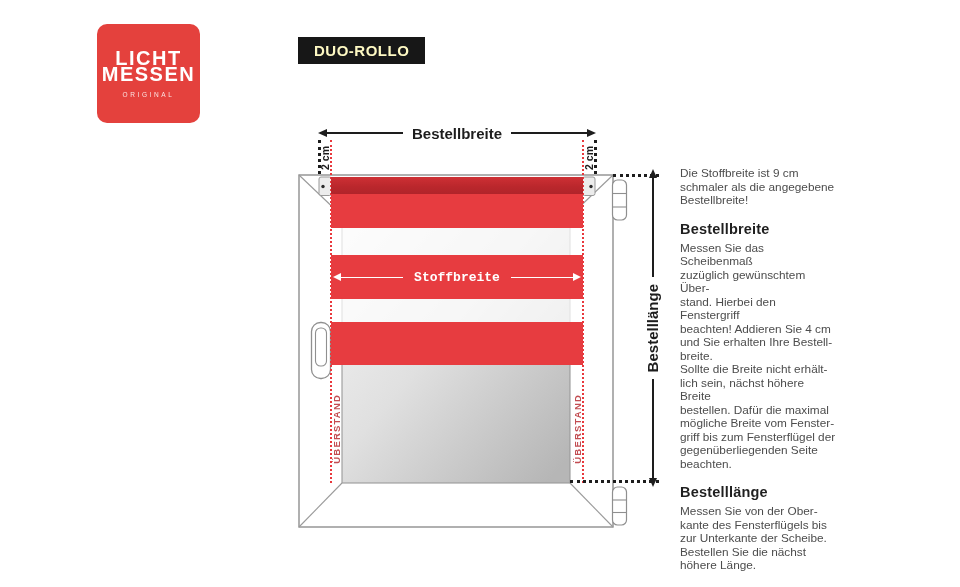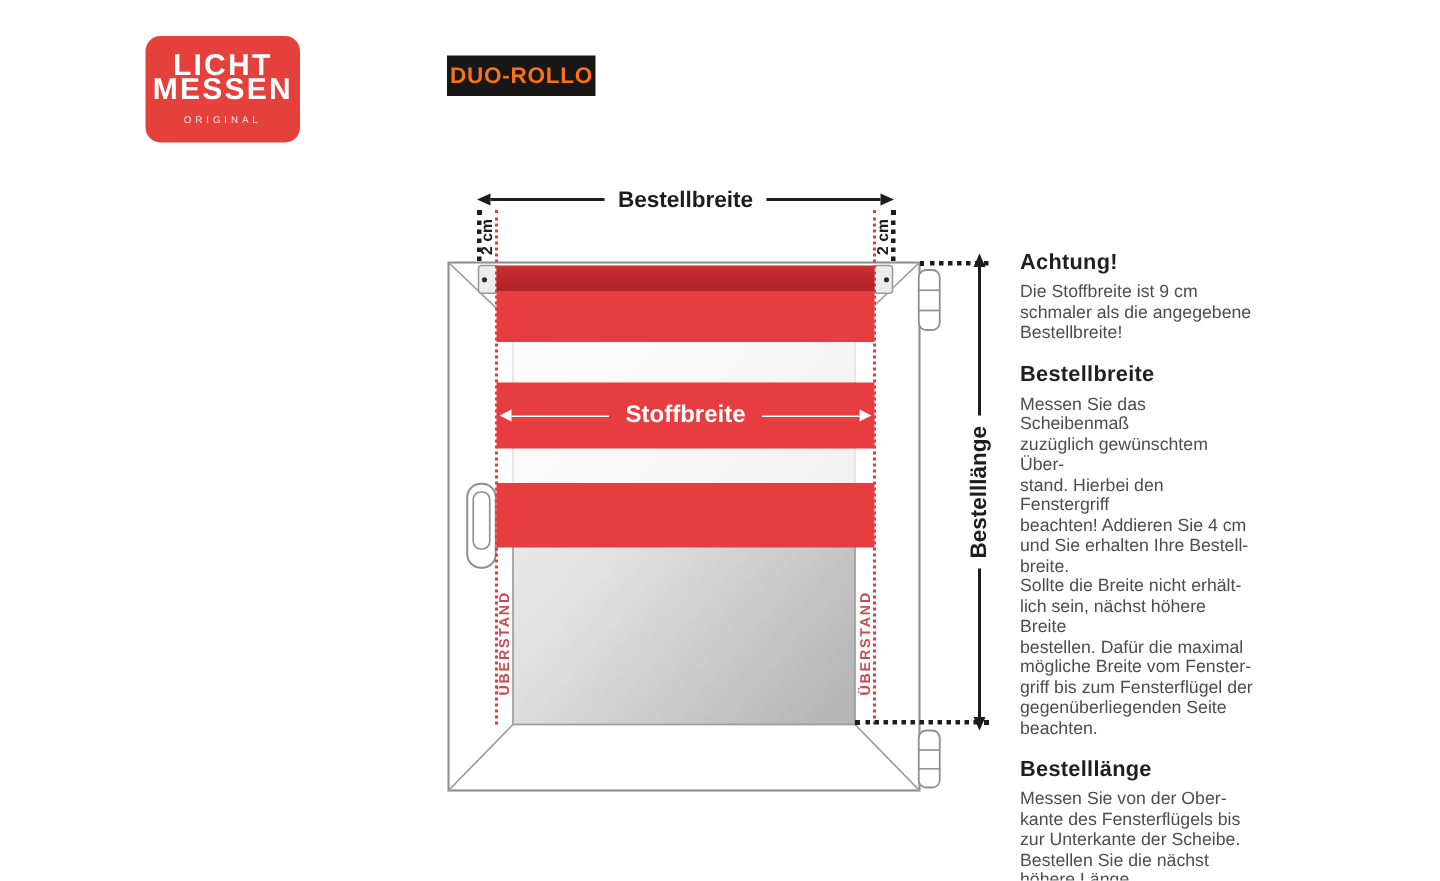--- a/index.html
+++ b/index.html
@@ -1,29 +1,29 @@
 <!DOCTYPE html>
 <html><head>
 <meta charset="utf-8">
 <style>
   html,body{margin:0;padding:0;background:#fff;}
   body{width:960px;height:587px;position:relative;overflow:hidden;
        font-family:"Liberation Sans",sans-serif;color:#1d1d1d;}
   .abs{position:absolute;}
 
   
-  .logo{left:97px;top:24px;width:103px;height:71px;background:#e4413d;border-radius:10px;
+  .logo{left:97px;top:24px;width:103px;height:99px;background:#e4413d;border-radius:10px;
         display:flex;flex-direction:column;align-items:center;justify-content:center;}
   .logo-line{color:#fff;font-weight:700;font-size:20px;line-height:16.5px;letter-spacing:1.5px;}
   .logo-tagline{color:rgba(255,255,255,.85);font-size:6.5px;letter-spacing:2.6px;margin-top:8px;font-weight:400;}
 
   
   .header{left:298px;top:37px;display:flex;gap:16px;align-items:flex-start;}
-  .badge{background:#171717;color:#f97316;font-size:15px;font-weight:700;letter-spacing:.5px;
-         padding:5px 2px;display:inline-block;}
+  .badge{background:#171717;color:#fef9c3;font-size:15px;font-weight:700;letter-spacing:.5px;
+         padding:5px 16px;display:inline-block;}
   .title{font-size:15.5px;font-weight:700;letter-spacing:.8px;color:#232323;margin-top:5px;}
   .subtitle{font-size:13px;line-height:16.5px;color:#6b6b6b;margin-top:10px;white-space:pre-line;}
 
   
   svg.window{left:0;top:0;z-index:1;}
   .gap-stripe{left:331px;width:252px;background:rgba(255,255,255,.72);z-index:3;}
   .gap1{top:228px;height:27px;} .gap2{top:299px;height:23px;}
   .red-dot{width:0;border-left:2px dotted #e8383c;top:140px;height:343px;z-index:4;}
   .red-dot.l{left:329.5px;} .red-dot.r{left:581.5px;}
   .tube{left:331px;top:177px;width:252px;height:16.5px;z-index:5;
@@ -36,21 +36,21 @@
   .hline{flex:1;height:0;border-top:2px solid #1d1d1d;}
   .bb-label{margin:0 9px;font-size:15px;font-weight:700;white-space:nowrap;}
   .blk-dot-v{width:0;border-left:3px dotted #1d1d1d;top:140px;height:34px;z-index:6;}
   .blk-dot-v.l{left:317.5px;} .blk-dot-v.r{left:593.5px;}
   .vwrap{display:flex;align-items:center;justify-content:center;z-index:6;}
   .vtext{writing-mode:vertical-rl;transform:rotate(180deg);white-space:nowrap;}
   .twocm{top:137px;width:16px;height:42px;font-size:10.5px;font-weight:700;}
   .twocm.l{left:317px;} .twocm.r{left:581px;}
   .stoff-arrow{left:333px;top:269px;width:248px;height:16px;display:flex;align-items:center;z-index:6;color:#fff;}
   .stoff-arrow .hline{border-top:1.8px solid #fff;}
-  .stoff-label{margin:0 11px;font-size:16px;font-weight:700;white-space:nowrap;}
+  .stoff-label{margin:0 11px;font-size:13px;font-weight:700;white-space:nowrap;font-family:Liberation Mono, monospace;}
   .blk-dot-h{height:0;border-top:3px dotted #1d1d1d;z-index:6;}
   .blk-dot-h.top{left:613px;top:173.5px;width:46px;}
   .blk-dot-h.bottom{left:570px;top:480px;width:89px;}
   .bl-arrow{left:645px;top:169px;width:15px;height:318px;display:flex;flex-direction:column;
             align-items:center;z-index:6;}
   .vline{flex:1;width:0;border-left:2px solid #1d1d1d;}
   .bl-label{margin:7px 0;font-size:15px;font-weight:700;}
   .ueberstand{top:397px;width:13px;height:64px;color:#c24d52;font-size:9.5px;font-weight:700;letter-spacing:1.2px;}
   .ueberstand.l{left:329.5px;} .ueberstand.r{left:570.5px;}
 
@@ -165,21 +165,20 @@
 <div class="abs blk-dot-h bottom"></div>
 <div class="abs bl-arrow">
   <span class="tri tri-u"></span>
   <span class="vline"></span>
   <span class="vtext bl-label">Bestelllänge</span>
   <span class="vline"></span>
   <span class="tri tri-d"></span>
 </div>
 
 <div class="abs info-col">
-  <h3>Achtung!</h3>
   <p>Die Stoffbreite ist 9 cm
 schmaler als die angegebene
 Bestellbreite!</p>
   <h3>Bestellbreite</h3>
   <p>Messen Sie das Scheibenmaß
 zuzüglich gewünschtem Über-
 stand. Hierbei den Fenstergriff
 beachten! Addieren Sie 4 cm
 und Sie erhalten Ihre Bestell-
 breite.

